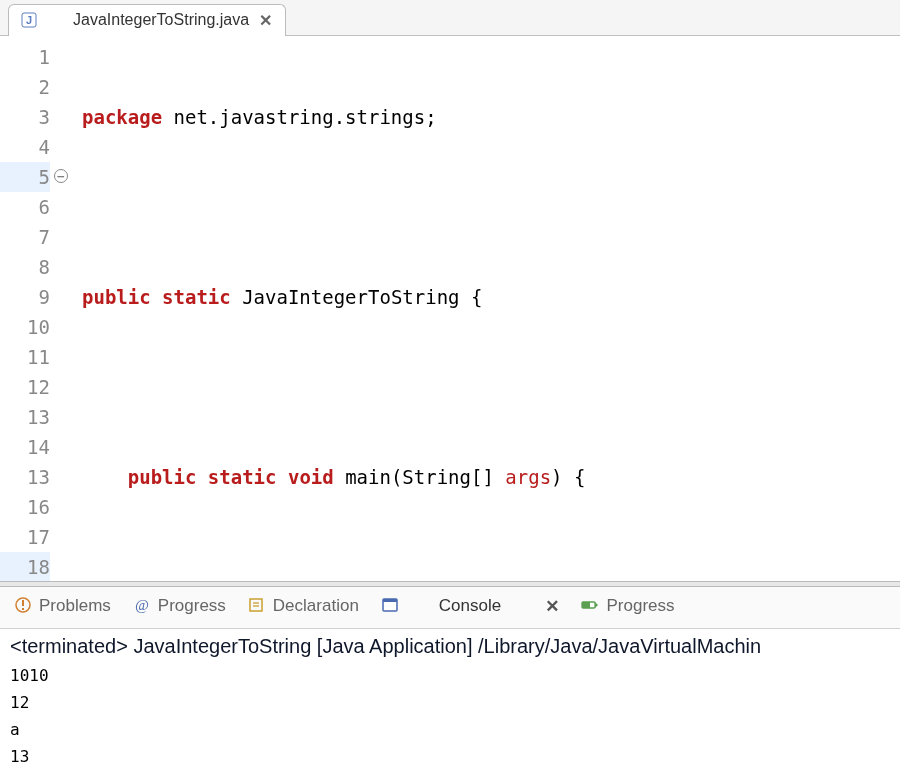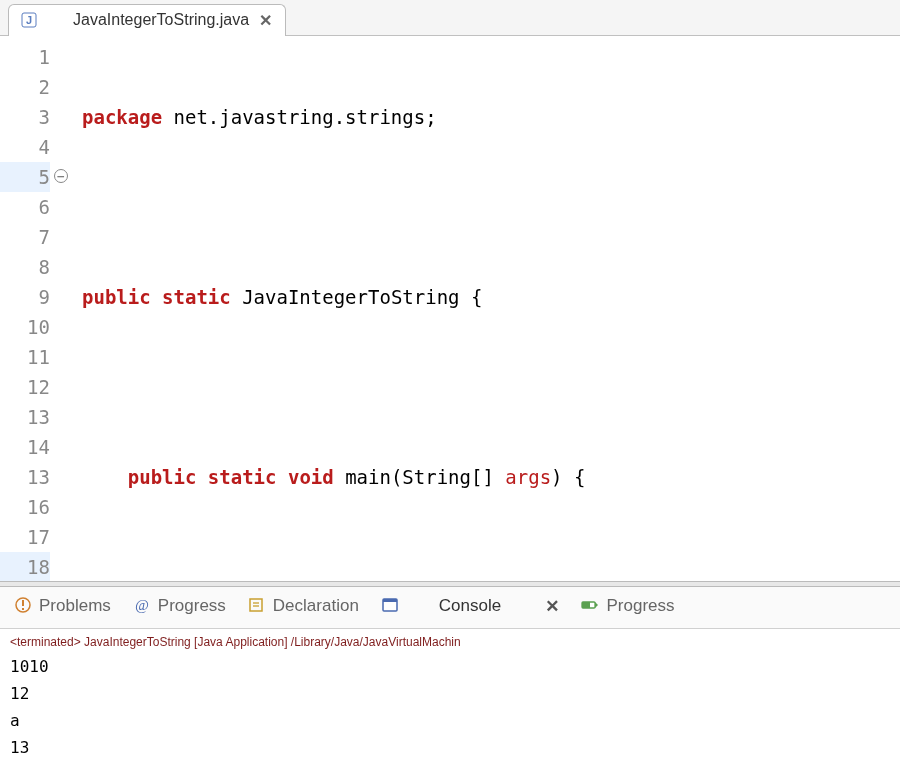--- a/index.html
+++ b/index.html
@@ -114,22 +114,22 @@
       align-items: flex-start;
       gap: 7px;
       color: #666;
       font-size: 17px;
       cursor: pointer;
     }
     .btab.active { color: #333; font-weight: 500; gap: 40px; }
     .btab svg { width: 18px; height: 18px; }
     .console-status {
       padding: 6px 10px 2px 10px;
-      color: #7f1d1d;
-      font-size: 12px;
+      color: #0f172a;
+      font-size: 20px;
       white-space: nowrap;
       overflow: hidden;
     }
     .console-output {
       font-family: "Menlo", "Consolas", monospace;
       font-size: 16px;
       line-height: 27px;
       padding: 2px 10px;
       color: #000;
       white-space: pre;

